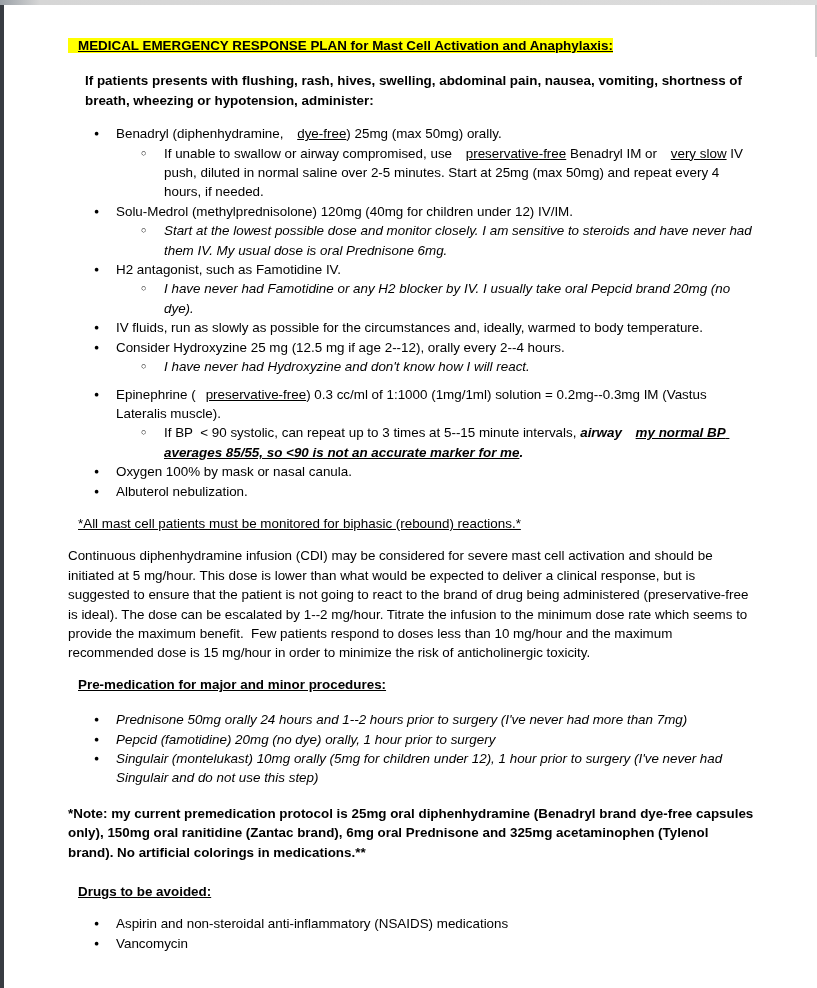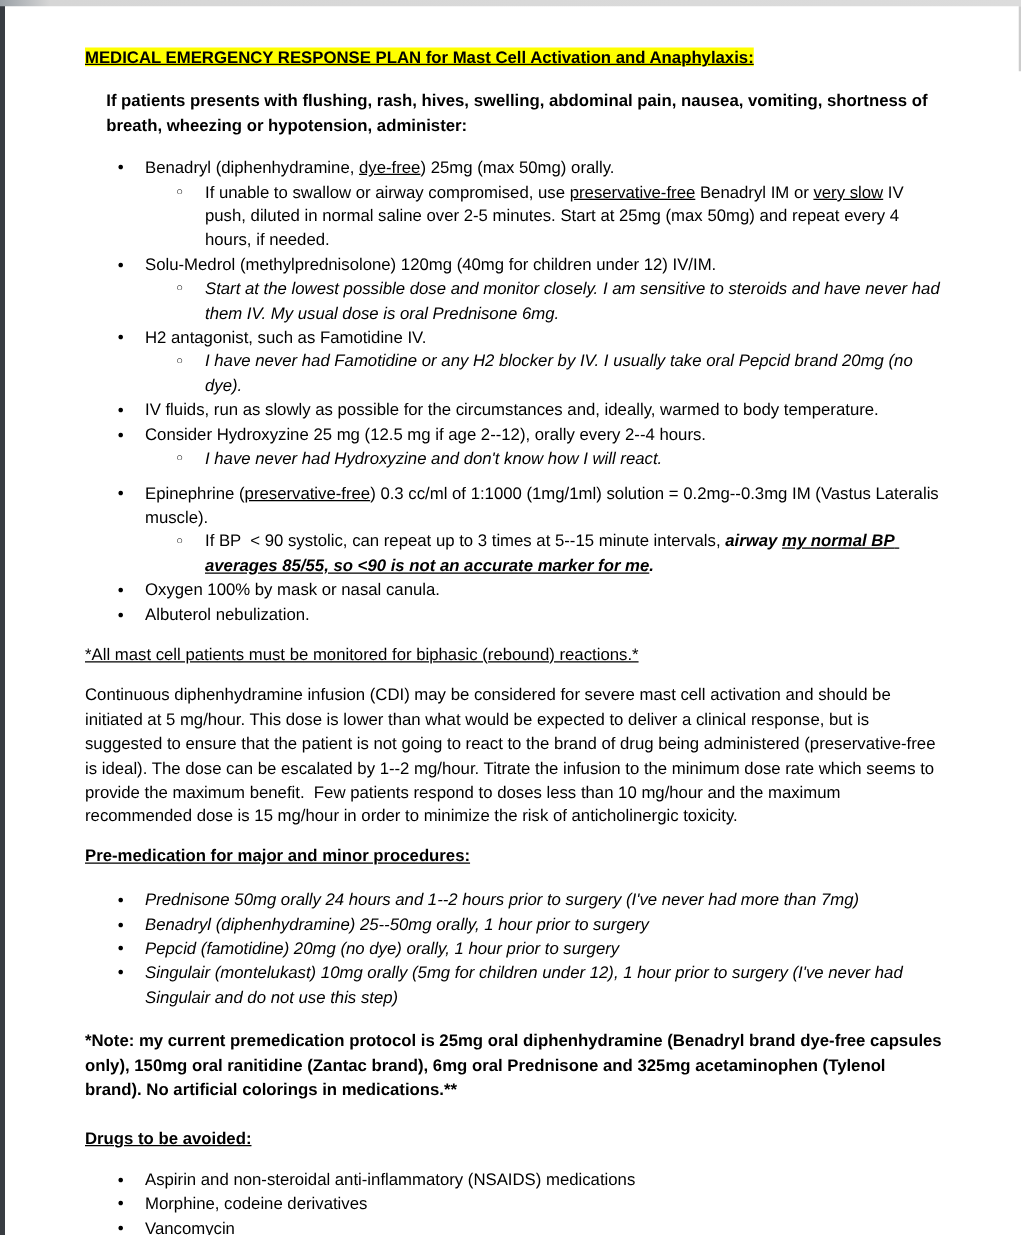--- a/index.html
+++ b/index.html
@@ -52,21 +52,21 @@
   .doc > .block:nth-child(7)  { margin-top: 12px; }
   .doc > .block:nth-child(8)  { margin-top: 16px; font-style: italic; }
   .doc > .block:nth-child(9)  { margin-top: 16px;    }
   .doc > .block:nth-child(10) { margin-top: 20px; }
   .doc > .block:nth-child(11) { margin-top: 13px; }
   .doc > .block:nth-child(12) { margin-top: 0;    }
 
   .run { white-space: pre-wrap; }
   .run.b { font-weight: bold; }
   .run.i { font-style: italic; }
-  .run.u { text-decoration: underline; }
+  .run.u { text-decoration: underline; padding-left: 10px; }
   .run.hl { background: var(--hl, #ffff00); }
 
   .li { position: relative; }
   .li.l1 { padding-left: 48px; }
   .li.l2 { padding-left: 96px; }
   .li.l1::before {
     content: "\25CF";
     position: absolute;
     left: 26px; top: 0;
     font-size: 8.5px;
@@ -105,25 +105,23 @@
         <div class="li l1"><span class="run">Epinephrine (</span><span class="run u">preservative-free</span><span class="run">) 0.3 cc/ml of 1:1000 (1mg/1ml) solution = 0.2mg--0.3mg IM (Vastus Lateralis muscle).</span></div>
         <div class="li l2"><span class="run">If BP  &lt; 90 systolic, can repeat up to 3 times at 5--15 minute intervals, </span><span class="run b i">airway </span><span class="run b i u">my normal BP averages 85/55, so &lt;90 is not an accurate marker for me</span><span class="run b i">.</span></div>
         <div class="li l1"><span class="run">Oxygen 100% by mask or nasal canula.</span></div>
         <div class="li l1"><span class="run">Albuterol nebulization.</span></div>
       </div>
       <div class="block para"><span class="run u">*All mast cell patients must be monitored for biphasic (rebound) reactions.*</span></div>
       <div class="block para"><span class="run">Continuous diphenhydramine infusion (CDI) may be considered for severe mast cell activation and should be initiated at 5 mg/hour. This dose is lower than what would be expected to deliver a clinical response, but is suggested to ensure that the patient is not going to react to the brand of drug being administered (preservative-free is ideal). The dose can be escalated by 1--2 mg/hour. Titrate the infusion to the minimum dose rate which seems to provide the maximum benefit.  Few patients respond to doses less than 10 mg/hour and the maximum recommended dose is 15 mg/hour in order to minimize the risk of anticholinergic toxicity.</span></div>
       <div class="block heading2"><span class="run b u">Pre-medication for major and minor procedures:</span></div>
       <div class="block list">
         <div class="li l1"><span class="run">Prednisone 50mg orally 24 hours and 1--2 hours prior to surgery (</span><span class="run i">I've never had more than 7mg</span><span class="run">)</span></div>
-        <div class="li l1"><span class="run">Benadryl (diphenhydramine) 25--50mg orally, 1 hour prior to surgery</span></div>
         <div class="li l1"><span class="run">Pepcid (famotidine) 20mg (no dye) orally, 1 hour prior to surgery</span></div>
         <div class="li l1"><span class="run">Singulair (montelukast) 10mg orally (5mg for children under 12), 1 hour prior to surgery (</span><span class="run i">I've never had Singulair and do not use this step</span><span class="run">)</span></div>
       </div>
       <div class="block para"><span class="run b">*Note: my current premedication protocol is 25mg oral diphenhydramine (Benadryl brand dye-free capsules only), 150mg oral ranitidine (Zantac brand), 6mg oral Prednisone and 325mg acetaminophen (Tylenol brand). No artificial colorings in medications.**</span></div>
       <div class="block heading2"><span class="run b u">Drugs to be avoided:</span></div>
       <div class="block list">
         <div class="li l1"><span class="run">Aspirin and non-steroidal anti-inflammatory (NSAIDS) medications</span></div>
-        <div class="li l1"><span class="run">Morphine, codeine derivatives</span></div>
         <div class="li l1"><span class="run">Vancomycin</span></div>
       </div>
     </main>
 </div>
 
 </body></html>

